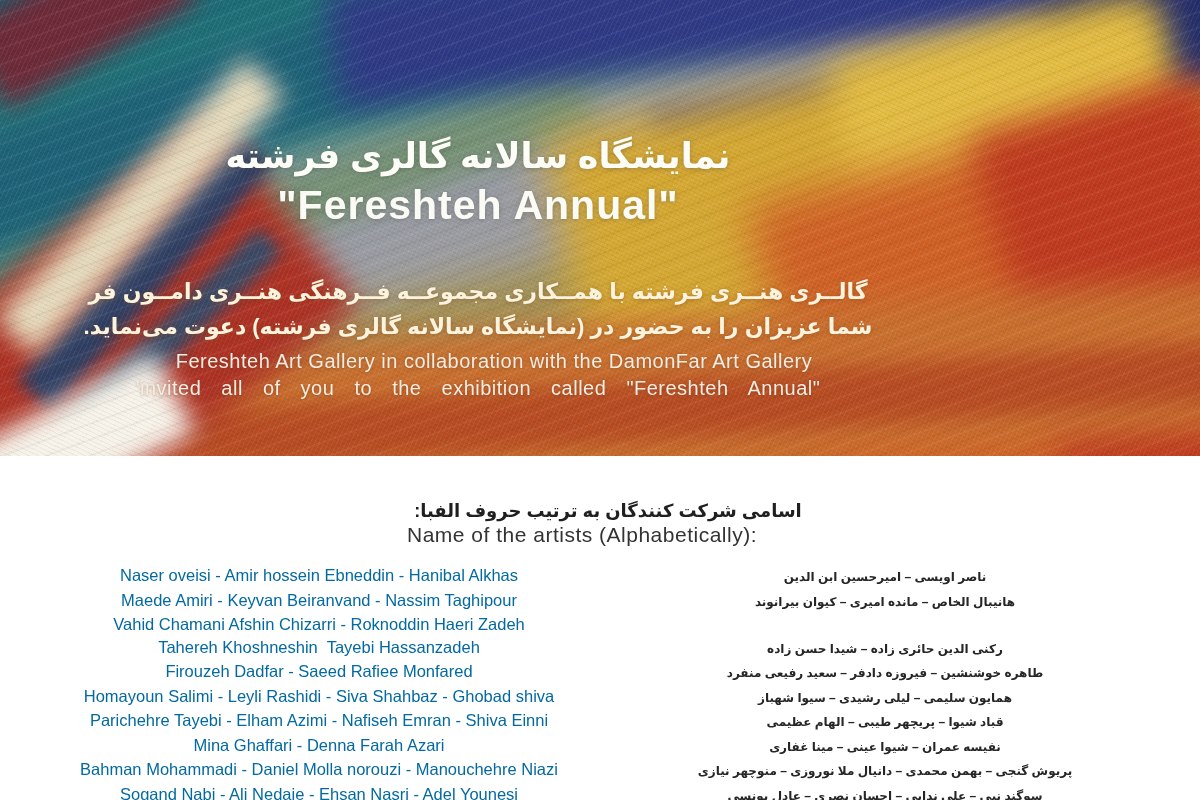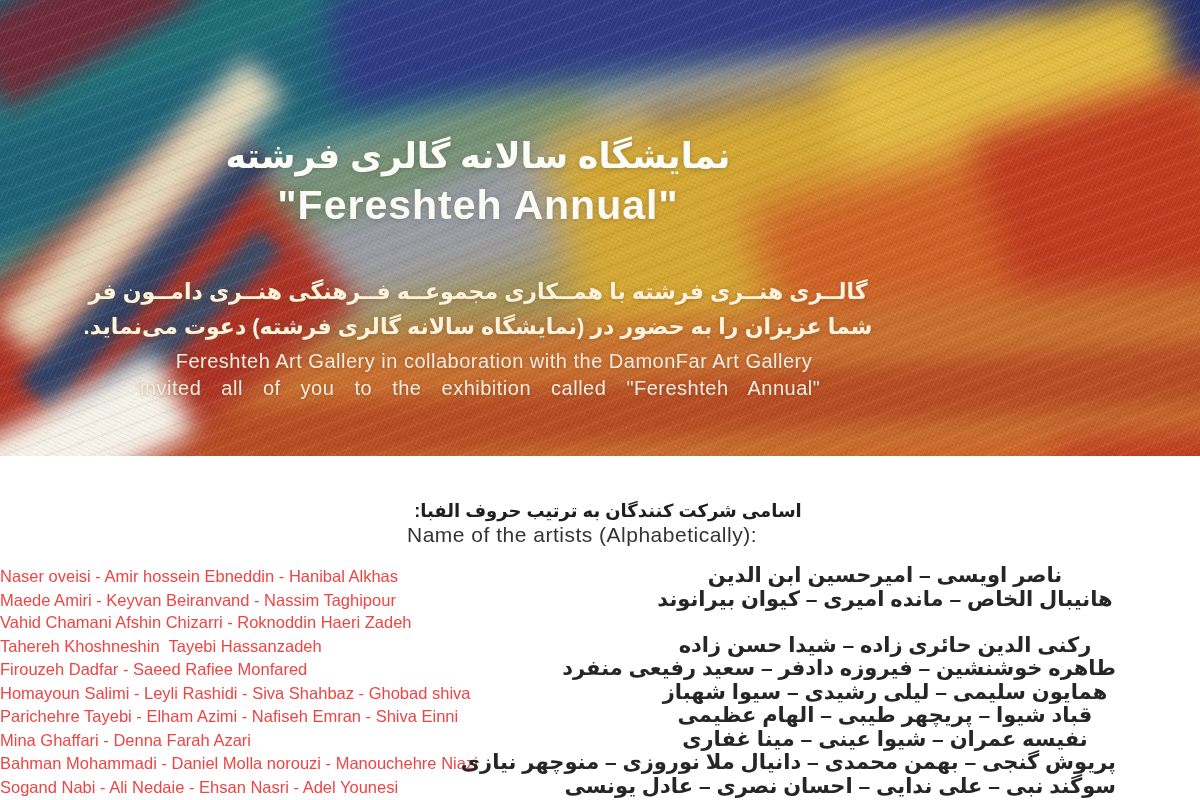--- a/index.html
+++ b/index.html
@@ -54,23 +54,23 @@
   .invite-en.l1{top:350px;padding-left:16px;}
   .invite-en.l2{top:377px;word-spacing:14px;}
   
   .list-section{position:absolute;left:0;top:471px;width:1200px;height:444px;background:#ffffff;}
   .header-fa{position:absolute;top:29px;width:1200px;text-align:center;direction:rtl;
     font-size:18px;font-weight:700;color:#1f1f1f;transform:translateX(8px);}
   .header-en{position:absolute;top:52px;width:1200px;text-align:center;
     font-size:21px;color:#333333;letter-spacing:.5px;transform:translateX(-18px);}
   .artists-list{position:absolute;left:0;top:93px;width:1200px;}
   .artist-row{display:flex;align-items:baseline;line-height:22.5px;}
-  .artist-en{width:638px;text-align:left;font-size:16.5px;color:#ef4444;white-space:pre;}
+  .artist-en{width:638px;text-align:center;font-size:16.5px;color:#0369a1;white-space:pre;}
   .artist-fa{width:462px;margin-left:16px;text-align:center;direction:rtl;
-    font-size:21px;font-weight:700;color:#262626;white-space:nowrap;}
+    font-size:12px;font-weight:700;color:#262626;white-space:nowrap;}
 </style>
 </head>
 <body>
 
 <div class="stage">
 
   <div class="painting">
     <div class="s-teal-main"></div>
     <div class="s-teal-deep"></div>
     <div class="s-maroon-corner"></div>

